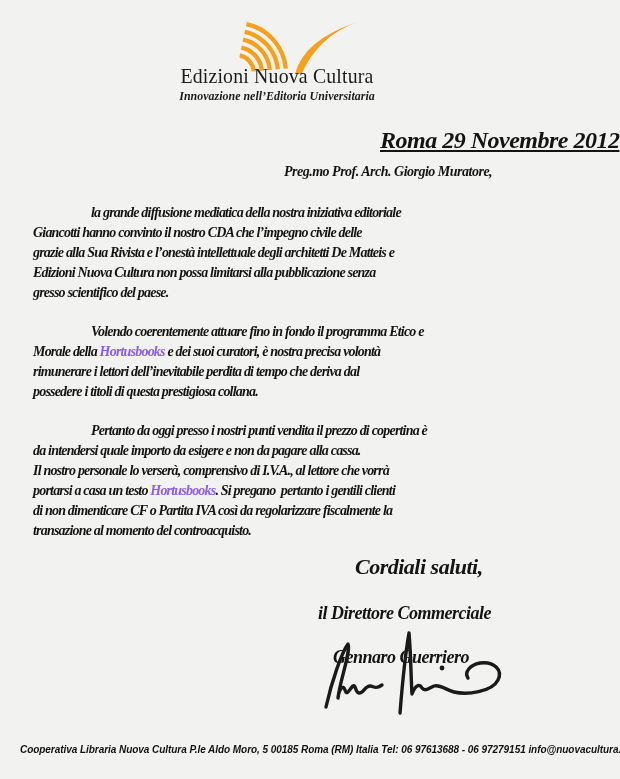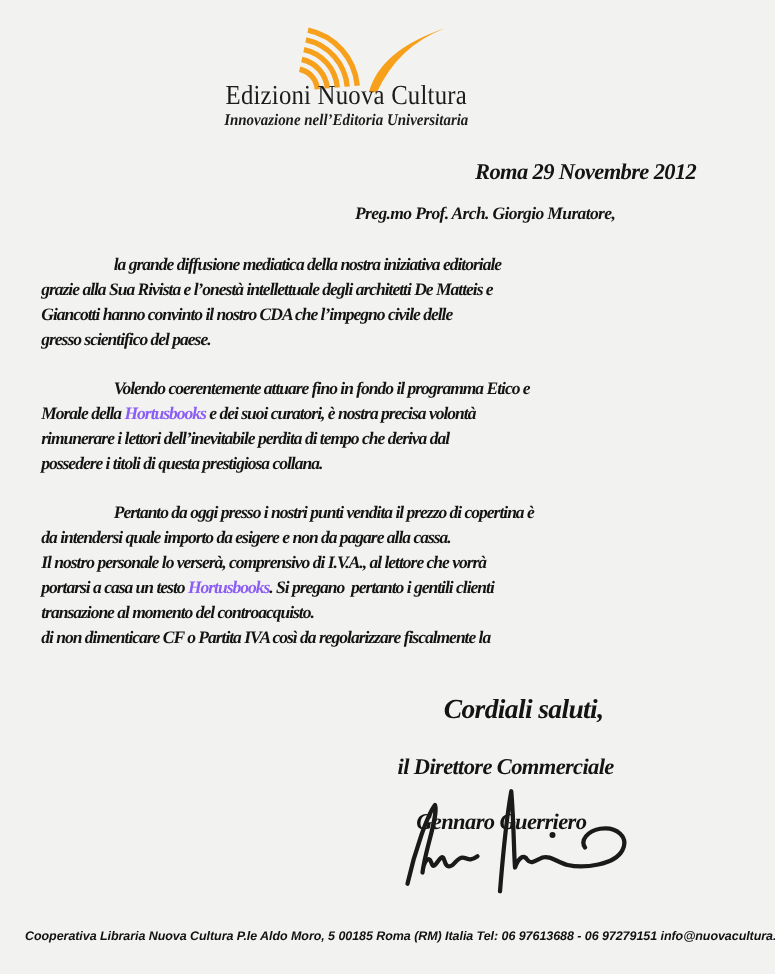--- a/index.html
+++ b/index.html
@@ -19,21 +19,21 @@
     transform:translateX(-50%) scaleX(.9);
     font-size:22px;letter-spacing:.2px;color:#1c1c1c;white-space:nowrap;
   }
   .brand-tagline{
     left:277px;top:88px;
     transform:translateX(-50%) scaleX(.92);
     font-size:13px;font-weight:bold;font-style:italic;color:#1c1c1c;white-space:nowrap;
   }
   
   .lt{font-weight:bold;font-style:italic;color:#141414;}
-  .date-line{left:380px;top:127px;font-size:18px;letter-spacing:-.5px;white-space:nowrap;}
+  .date-line{left:380px;top:127px;font-size:24px;letter-spacing:-.5px;white-space:nowrap;text-decoration:underline;}
   .addressee{left:284px;top:164px;font-size:14px;letter-spacing:-.5px;white-space:nowrap;}
   .body-text{left:33px;top:203px;width:575px;font-size:14px;letter-spacing:-.8px;}
   .para{margin:0 0 19px 0;}
   .line{white-space:pre;line-height:20px;}
   .line.indent{padding-left:58px;}
   .hb{color:#8b5cf6;}
   .closing{left:355px;top:554px;font-size:22px;letter-spacing:-.5px;white-space:nowrap;}
   .sig-role{left:318px;top:603px;font-size:18px;letter-spacing:-.5px;white-space:nowrap;}
   .sig-name{left:333px;top:647px;font-size:18px;letter-spacing:-.5px;white-space:nowrap;}
   .sig-img{left:322px;top:628px;}
@@ -61,37 +61,38 @@
 </div>
 <div class="abs brand-title">Edizioni Nuova Cultura</div>
 <div class="abs brand-tagline">Innovazione nell’Editoria Universitaria</div>
 
 <div class="abs lt date-line">Roma 29 Novembre 2012</div>
 <div class="abs lt addressee">Preg.mo Prof. Arch. Giorgio Muratore,</div>
 
 <div class="abs lt body-text">
     <div class="para">
       <div class="line indent"><span>la grande diffusione mediatica della nostra iniziativa editoriale</span></div>
+      <div class="line"><span>Giancotti hanno convinto il nostro CDA che l’impegno civile delle</span></div>
       <div class="line"><span>grazie alla Sua Rivista e l’onestà intellettuale degli architetti De Matteis e</span></div>
-      <div class="line"><span>Giancotti hanno convinto il nostro CDA che l’impegno civile delle</span></div>
+      <div class="line"><span>Edizioni Nuova Cultura non possa limitarsi alla pubblicazione senza</span></div>
       <div class="line"><span>gresso scientifico del paese.</span></div>
     </div>
     <div class="para">
       <div class="line indent"><span>Volendo coerentemente attuare fino in fondo il programma Etico e</span></div>
       <div class="line"><span>Morale della </span><span class="hb">Hortusbooks</span><span> e dei suoi curatori, è nostra precisa volontà</span></div>
       <div class="line"><span>rimunerare i lettori dell’inevitabile perdita di tempo che deriva dal</span></div>
       <div class="line"><span>possedere i titoli di questa prestigiosa collana.</span></div>
     </div>
     <div class="para">
       <div class="line indent"><span>Pertanto da oggi presso i nostri punti vendita il prezzo di copertina è</span></div>
       <div class="line"><span>da intendersi quale importo da esigere e non da pagare alla cassa.</span></div>
       <div class="line"><span>Il nostro personale lo verserà, comprensivo di I.V.A., al lettore che vorrà</span></div>
       <div class="line"><span>portarsi a casa un testo </span><span class="hb">Hortusbooks</span><span>. Si pregano  pertanto i gentili clienti</span></div>
+      <div class="line"><span>di non dimenticare CF o Partita IVA così da regolarizzare fiscalmente la</span></div>
       <div class="line"><span>transazione al momento del controacquisto.</span></div>
-      <div class="line"><span>di non dimenticare CF o Partita IVA così da regolarizzare fiscalmente la</span></div>
     </div>
   </div>
 
 <div class="abs lt closing">Cordiali saluti,</div>
 <div class="abs lt sig-role">il Direttore Commerciale</div>
 <div class="abs lt sig-name">Gennaro Guerriero</div>
 
 <div class="abs sig-img">
   <svg width="190" height="95" viewBox="0 0 190 95" xmlns="http://www.w3.org/2000/svg">
     <g fill="none" stroke="#1a1a1a" stroke-width="3.4" stroke-linecap="round" stroke-linejoin="round">

